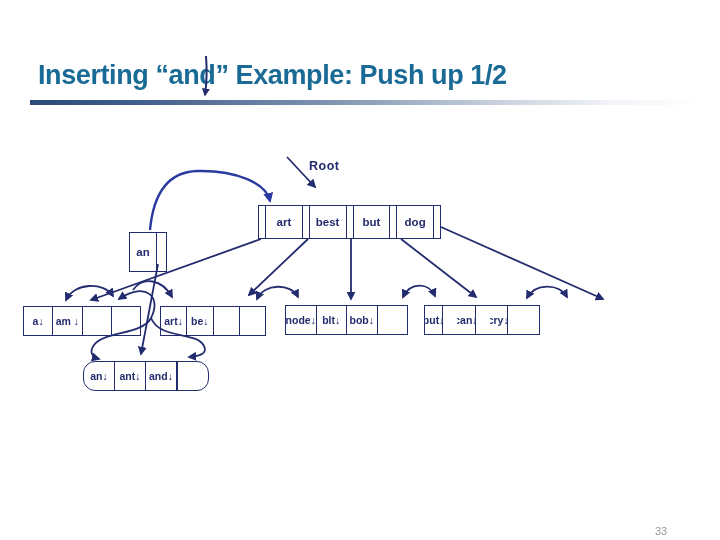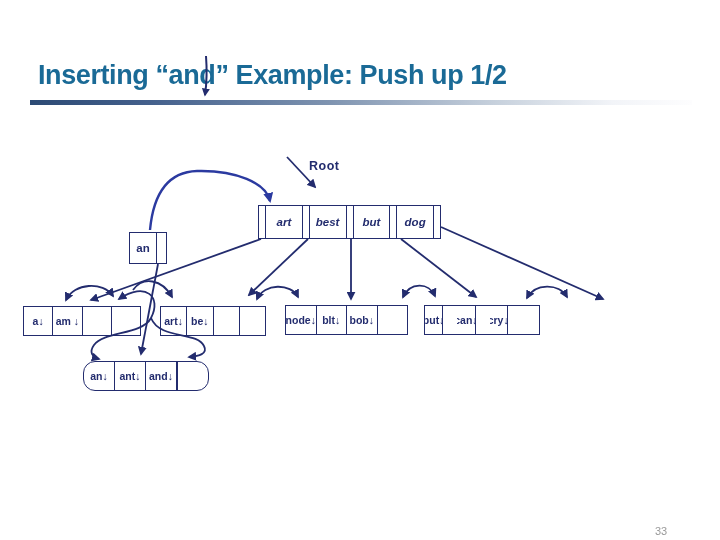--- a/index.html
+++ b/index.html
@@ -42,41 +42,41 @@
       </defs>
       <path d="M10,3 C11,16 11,28 9,42" fill="none" stroke="#232C6E" stroke-width="2" marker-end="url(#tah)"></path>
     </svg></span><span>d” Example: Push up 1/2</span>
   </div>
 
   <div class="rule"></div>
 
 
   <div class="root-label">Root</div>
 
-  <div class="node" style="left:258px;top:205px;width:183px;height:34px;font-style:italic;">
+  <div class="node" style="left:258px;top:205px;width:183px;height:34px;">
     <div class="ptr"></div>
     <div class="cell key-lg">
         <span>art</span>
       </div>
     <div class="ptr"></div>
     <div class="cell key-lg">
         <span>best</span>
       </div>
     <div class="ptr"></div>
     <div class="cell key-lg">
         <span>but</span>
       </div>
     <div class="ptr"></div>
     <div class="cell key-lg">
         <span>dog</span>
       </div>
     <div class="ptr"></div>
   </div>
 
-  <div class="node" style="left:129px;top:232px;width:38px;height:32px;">
+  <div class="node" style="left:129px;top:232px;width:38px;height:40px;">
     <div class="cell key-lg">
         <span>an</span>
       </div>
     <div class="ptr" style="flex:0 0 9px;"></div>
   </div>
 
   <div class="node" style="left:23px;top:306px;width:118px;height:30px;">
     <div class="cell">
         <span>a↓</span>
       </div>

